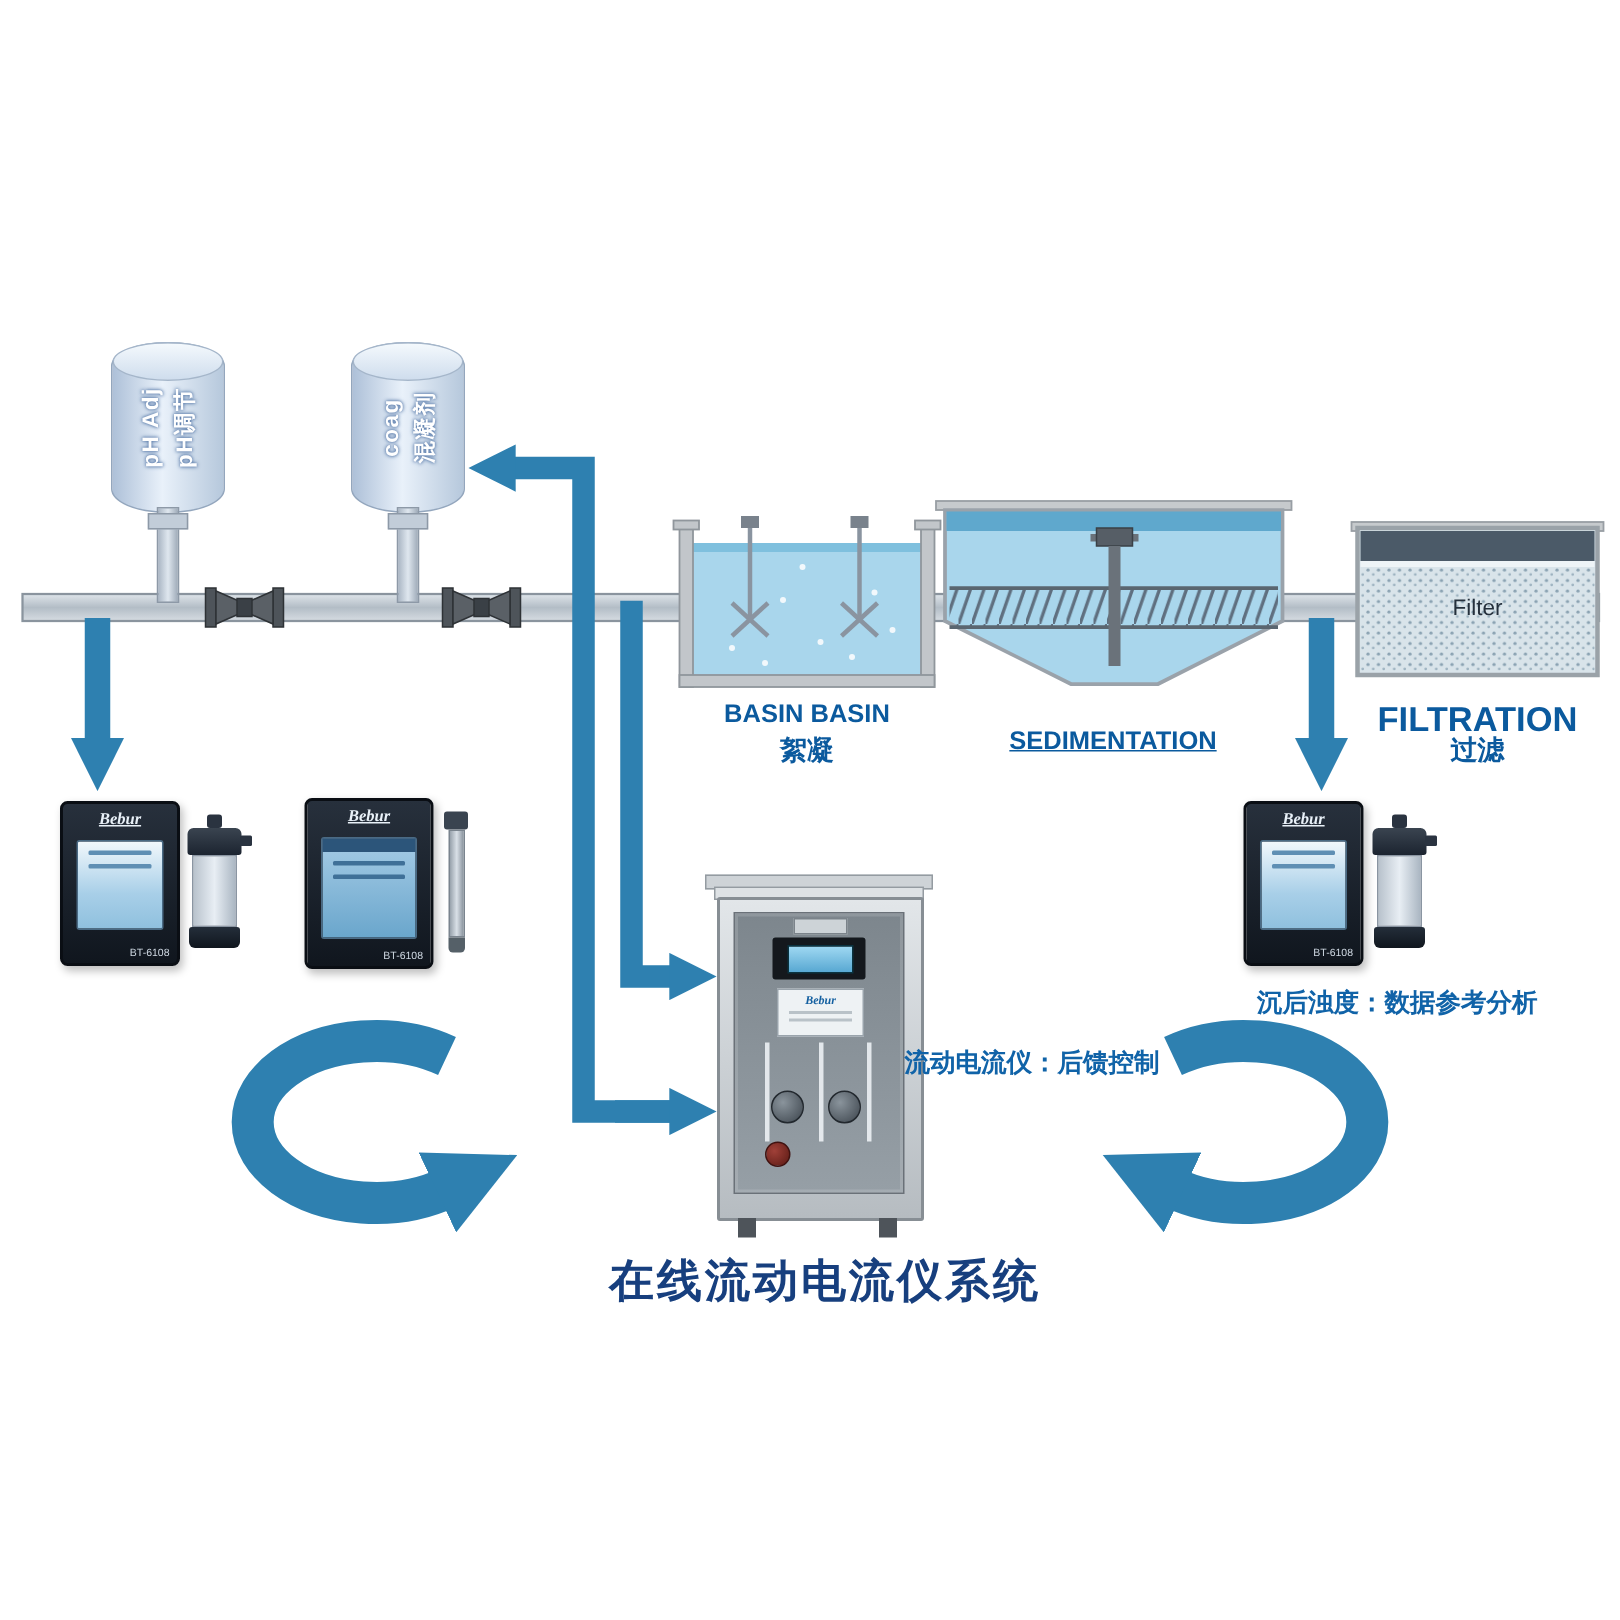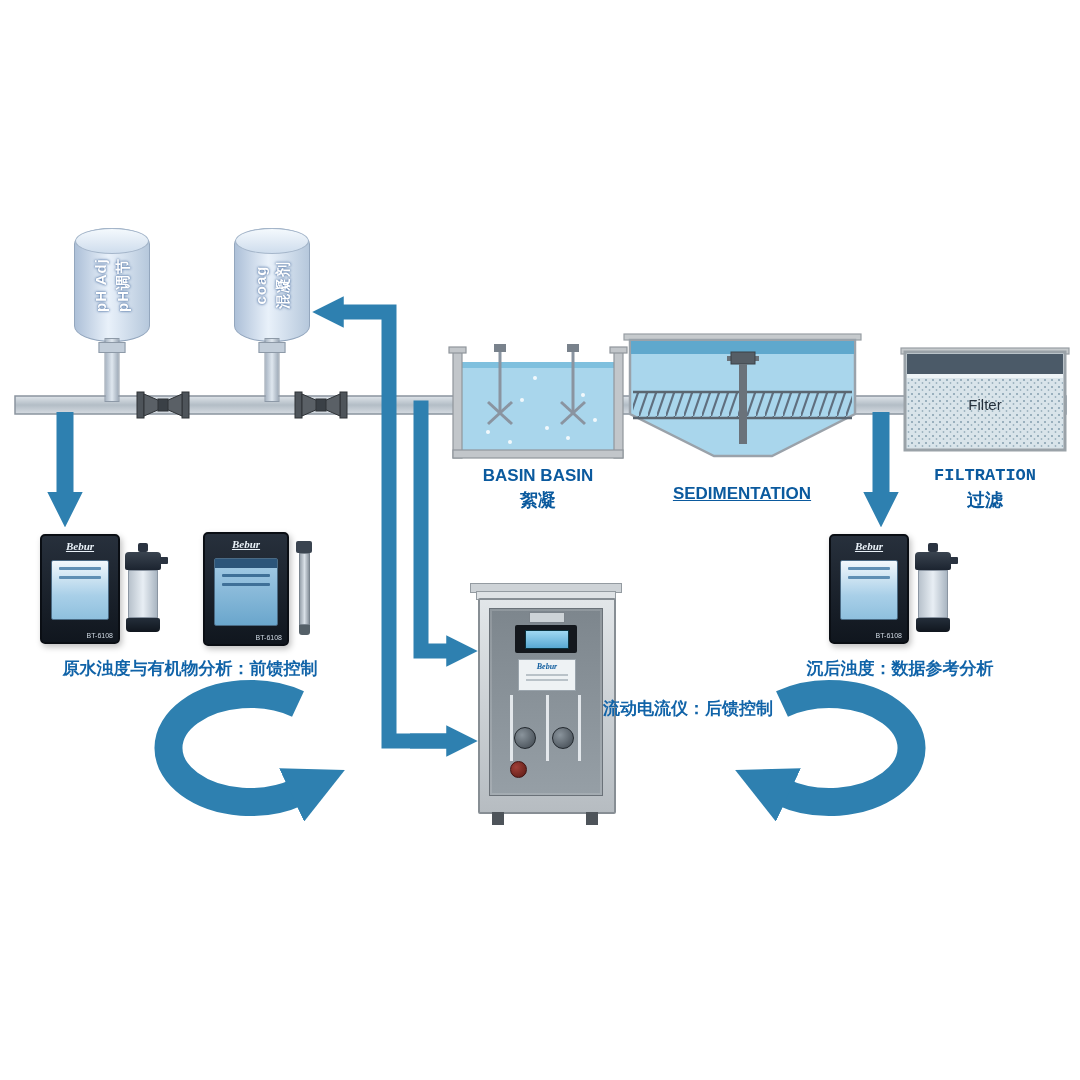--- a/index.html
+++ b/index.html
@@ -201,21 +201,21 @@
     <div class="tank-stem"></div>
     <div class="tank-text">
       <span>coag</span>
       <span>混凝剂</span>
     </div>
   </div>
 
   <div class="punit-label" style="left:453px;top:466px;width:170px;font-size:17px;">BASIN BASIN</div>
   <div class="punit-label" style="left:453px;top:488px;width:170px;font-size:18px;">絮凝</div>
   <div class="punit-label" style="left:628px;top:484px;width:228px;font-size:17px;text-decoration:underline;">SEDIMENTATION</div>
-  <div class="punit-label" style="left:903px;top:466px;width:164px;font-size:17px;font-family:Liberation Mono, monospace;">FILTRATION</div>
+  <div class="punit-label" style="left:903px;top:466px;width:164px;font-size:23px;">FILTRATION</div>
   <div class="punit-label" style="left:903px;top:488px;width:164px;font-size:18px;font-family:Liberation Mono, monospace;">过滤</div>
 
   <div class="ctrl" style="left:40px;top:534px;">
     <span class="brand">Bebur</span>
     <div class="screen">
       <div class="bar"></div>
       <div class="bar"></div>
     </div>
     <span class="model">BT-6108</span>
   </div>
@@ -232,37 +232,36 @@
       <div class="bar"></div>
       <div class="bar"></div>
     </div>
     <span class="model">BT-6108</span>
   </div>
   <div class="probe" style="left:296px;top:541px;">
     <div class="p-cap"></div>
     <div class="p-body"></div>
     <div class="p-tip"></div>
   </div>
-  <div class="caption" style="left:28px;top:657px;width:324px;text-align:center;">原水浊度与有机物分析：前馈控制</div>
 
   <div class="ctrl" style="left:829px;top:534px;">
     <span class="brand">Bebur</span>
     <div class="screen">
       <div class="bar"></div>
       <div class="bar"></div>
     </div>
     <span class="model">BT-6108</span>
   </div>
   <div class="sensor" style="left:911px;top:543px;">
     <div class="nipple"></div>
     <div class="cap-top"></div>
     <div class="body"></div>
     <div class="cap-bot"></div>
   </div>
-  <div class="caption" style="left:775px;top:657px;width:250px;text-align:center;">沉后浊度：数据参考分析</div>
+  <div class="caption" style="left:775px;top:657px;width:250px;text-align:right;">沉后浊度：数据参考分析</div>
 
   <div class="cabinet">
     <div class="cab-crown1"></div>
     <div class="cab-crown2"></div>
     <div class="cab-body">
       <div class="cab-inner">
         <div class="cab-meter"></div>
         <div class="cab-display">
           <div class="cab-screen"></div>
         </div>
@@ -277,14 +276,15 @@
         <div class="cab-pump" style="left:24px;top:118px;"></div>
         <div class="cab-pump" style="left:62px;top:118px;"></div>
         <div class="cab-red"></div>
       </div>
     </div>
     <div class="cab-leg" style="left:14px;"></div>
     <div class="cab-leg" style="right:14px;"></div>
   </div>
   <div class="caption" style="left:603px;top:697px;width:195px;">流动电流仪：后馈控制</div>
 
+  <div class="title">在线流动电流仪系统</div>
 
 </div>
 
 </body></html>

